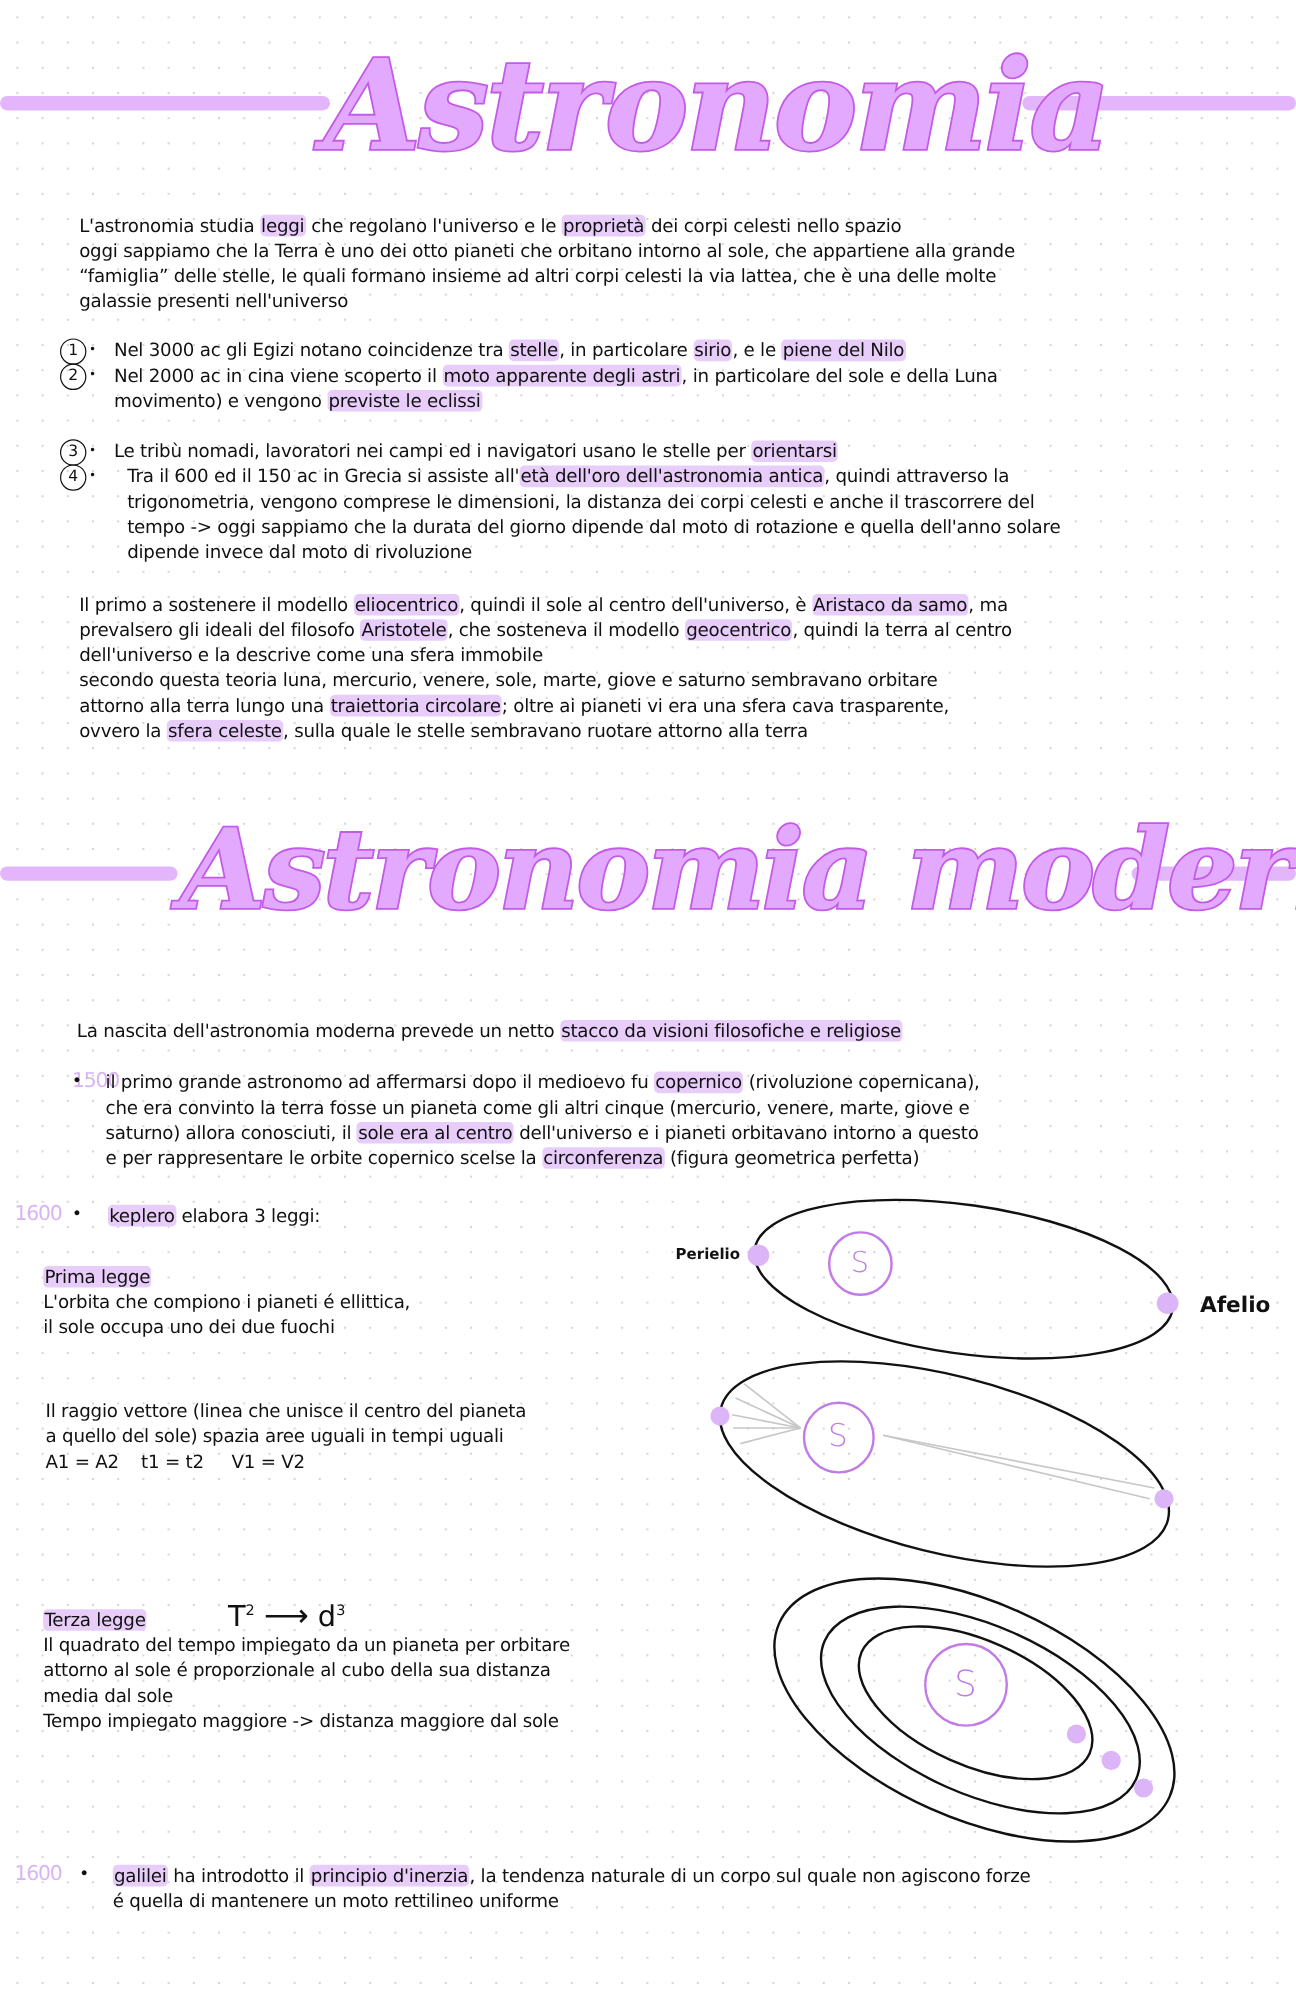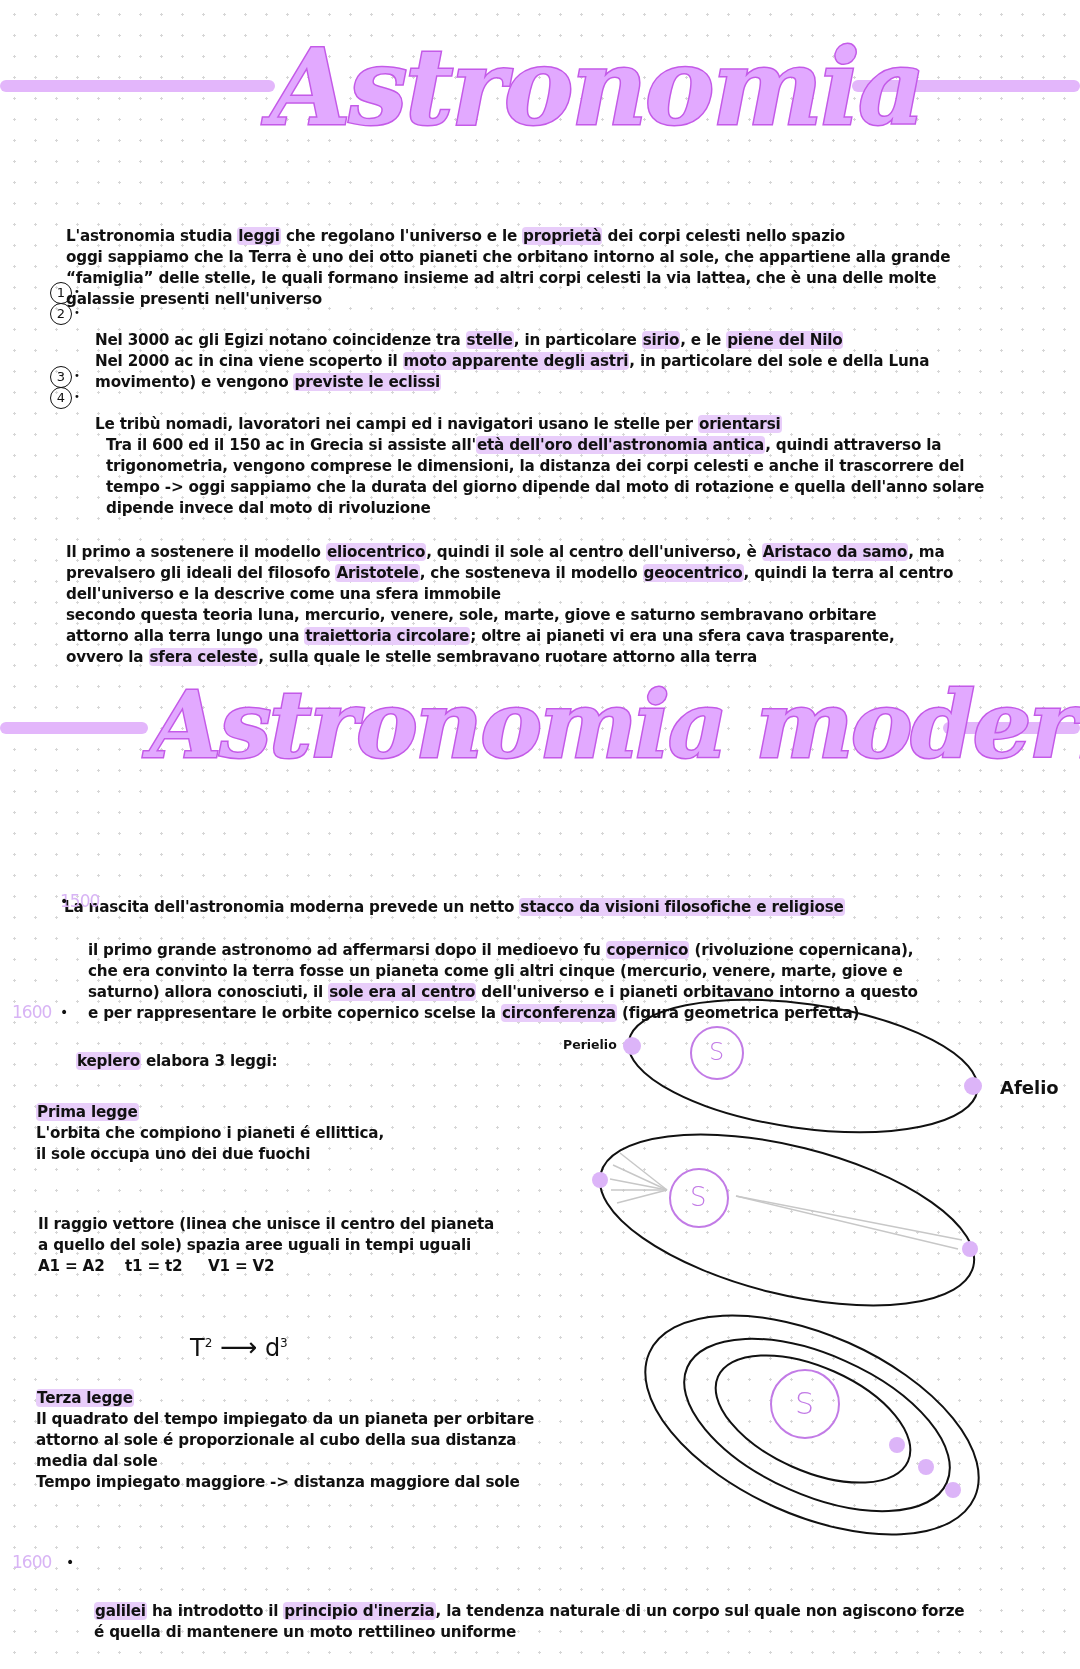--- a/index.html
+++ b/index.html
@@ -15,21 +15,21 @@
   .abs { position:absolute; }
   .rule { position:absolute; height:12px; border-radius:6px; background:#e3b6fb; }
   .title {
     position:absolute; text-align:center; white-space:nowrap;
     font-family: "DejaVu Serif", serif; font-style:italic; font-weight:bold;
     color:#e2a9ff;
     -webkit-text-stroke: 3px #c45ae8;
     paint-order: stroke fill;
     letter-spacing:-2px;
   }
-  .text { font-size:15.2px; line-height:21px; white-space:nowrap; font-weight:700; letter-spacing:-0.2px;margin-top:48px; }
+  .text { font-size:15.2px; line-height:21px; white-space:nowrap; font-weight:400; letter-spacing:-0.2px; }
   .hl { background:#e8cdfa; border-radius:4px; padding:0 1px; }
   .num { position:absolute; width:20px; height:20px; border:1.6px solid #111; border-radius:50%;
          font-size:13px; line-height:20px; text-align:center; font-weight:400; font-family:"DejaVu Sans", sans-serif; }
   .num::after { content:"•"; position:absolute; right:-9px; top:-1px; font-size:10px; }
   .year { position:absolute; color:#d8b4f5; font-size:17px; font-family:"DejaVu Sans", sans-serif; letter-spacing:-1px; }
   .bullet { position:absolute; font-size:14px; }
   svg { position:absolute; left:0; top:0; }
 </style>
 </head>
 <body>
@@ -89,21 +89,21 @@
 <div class="bullet" style="left:60px;top:893px;">•</div>
 <div class="abs text" style="left:88px;top:892px;">
     <div>il primo grande astronomo ad affermarsi dopo il medioevo fu <span class="hl">copernico</span> (rivoluzione copernicana),</div>
     <div>che era convinto la terra fosse un pianeta come gli altri cinque (mercurio, venere, marte, giove e</div>
     <div>saturno) allora conosciuti, il <span class="hl">sole era al centro</span> dell'universo e i pianeti orbitavano intorno a questo</div>
     <div>e per rappresentare le orbite copernico scelse la <span class="hl">circonferenza</span> (figura geometrica perfetta)</div>
   </div>
 
 <div class="year" style="left:12px;top:1002px;">1600</div>
 <div class="bullet" style="left:60px;top:1004px;">•</div>
-<div class="abs text" style="left:76px;top:1003px;">
+<div class="abs text" style="left:90px;top:1003px;">
     <div><span class="hl">keplero</span> elabora 3 leggi:</div>
   </div>
 
 <div class="abs text" style="left:36px;top:1054px;">
   <div><span class="hl">Prima legge</span></div>
   <div>L'orbita che compiono i pianeti é ellittica,</div>
   <div>il sole occupa uno dei due fuochi</div>
 </div>
 
 <div class="abs text" style="left:38px;top:1166px;">

